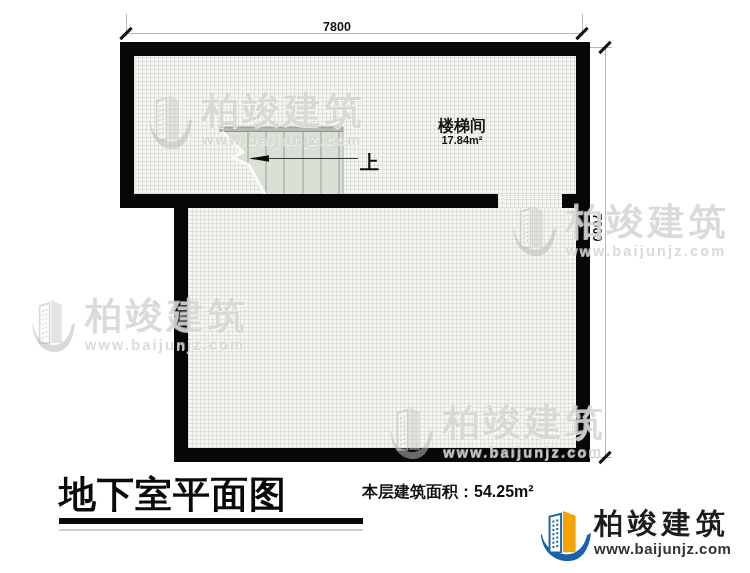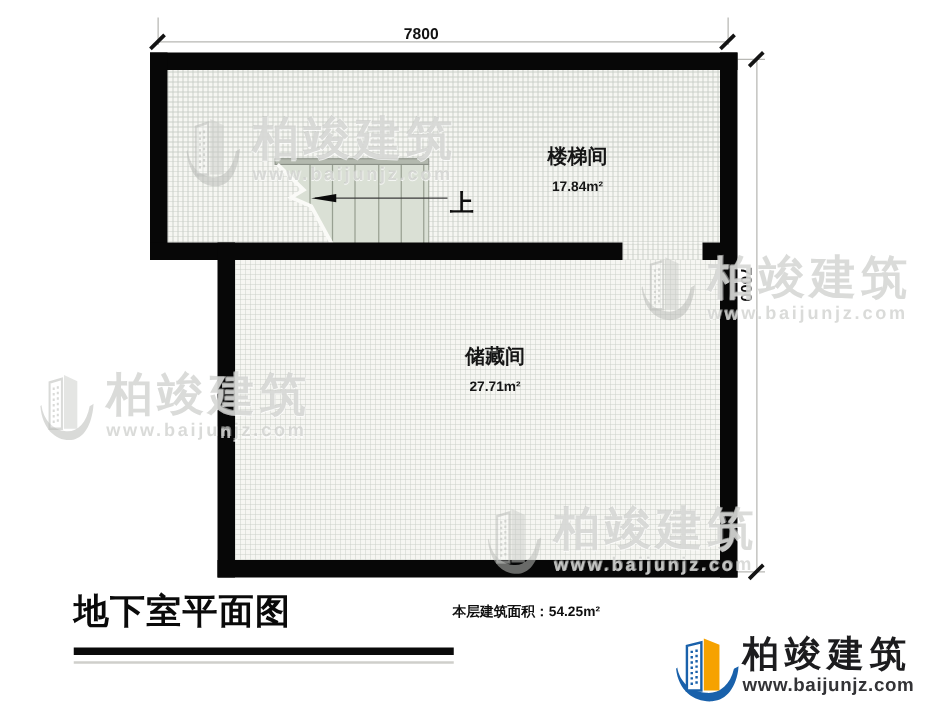--- a/index.html
+++ b/index.html
@@ -13,34 +13,34 @@
       repeating-linear-gradient(90deg,rgba(199,204,197,.45) 0,rgba(199,204,197,.45) 1px,transparent 1px,transparent 4px);}
 
   .wall{position:absolute;background:#070707;z-index:10;}
 
   .stair-svg{position:absolute;left:216px;top:124px;z-index:5;}
 
   .up-label{position:absolute;left:360px;top:150px;z-index:12;font-size:19px;font-weight:bold;color:#0d0d0d;}
 
   .room-label{position:absolute;z-index:12;text-align:center;color:#161616;line-height:1.05;}
   .room-label .rname{font-size:16px;font-weight:bold;}
-  .room-label .rarea{font-size:11px;font-weight:bold;margin-top:10px;}
+  .room-label .rarea{font-size:11px;font-weight:bold;margin-top:0;}
 
   
   .dimline{position:absolute;background:#b8b8b4;z-index:8;}
   .tick{position:absolute;width:16px;height:3px;background:#141414;transform:rotate(-45deg);z-index:9;}
   .dimtext{position:absolute;z-index:9;font-size:12.5px;font-weight:bold;color:#111;text-align:center;}
   .dimtext.vert{transform:rotate(90deg);}
 
   
-  .main-title{position:absolute;left:59px;top:470px;font-size:28px;font-weight:bold;color:#0a0a0a;letter-spacing:1px;z-index:20;}
+  .main-title{position:absolute;left:59px;top:470px;font-size:37px;font-weight:bold;color:#0a0a0a;letter-spacing:1px;z-index:20;}
   .scale-text{position:absolute;left:296px;top:486px;font-size:25px;color:#141414;z-index:20;}
   .rule-thick{position:absolute;left:59px;top:518px;width:304px;height:6px;background:#0a0a0a;z-index:20;}
   .rule-thin{position:absolute;left:59px;top:529px;width:304px;height:2px;background:#cfcfcb;z-index:20;}
-  .stat-line{position:absolute;font-size:11px;font-weight:bold;color:#0f0f0f;z-index:20;}
+  .stat-line{position:absolute;font-size:16px;font-weight:bold;color:#0f0f0f;z-index:20;}
 
   
   .logo-icon{position:absolute;left:537px;top:508px;z-index:20;
     --c1:#1961ab;--c2:#f6a200;--cw:#ffffff;}
   .logo-name{position:absolute;left:594px;top:504px;font-size:29px;font-weight:bold;letter-spacing:5px;color:#1c1c1e;z-index:20;white-space:nowrap;}
   .logo-site{position:absolute;left:594px;top:540px;font-size:15px;font-weight:bold;letter-spacing:0.5px;color:#333336;z-index:20;white-space:nowrap;}
 
   
   .watermark{position:absolute;display:flex;align-items:flex-start;gap:10px;z-index:30;pointer-events:none;
     color:rgba(188,190,186,.55);text-shadow:0 1px 0 rgba(255,255,255,.7),1px 0 0 rgba(255,255,255,.4);}
@@ -83,24 +83,20 @@
     <rect x="4" y="3" width="123" height="4.5" fill="#b3b9ae" stroke="#878d83" stroke-width="0.8"></rect>
     <polyline points="6,7.5 27,28 17,34 33,41 50,72" fill="none" stroke="#fafaf7" stroke-width="3"></polyline>
     <line x1="36" y1="34.5" x2="142" y2="34.5" stroke="#3a3a3a" stroke-width="1"></line>
     <polygon points="33,34.5 53,31.2 53,37.8" fill="#0a0a0a"></polygon>
   </svg>
   <div class="up-label">上</div>
 
   <div class="room-label" style="left:412px;top:118px;width:100px">
     <div class="rname">楼梯间</div>
     <div class="rarea">17.84m²</div>
-  </div>
-  <div class="room-label" style="left:346px;top:278px;width:100px">
-    <div class="rname">储藏间</div>
-    <div class="rarea">27.71m²</div>
   </div>
 
   <div class="dimline" style="left:126px;top:14px;width:1px;height:22px"></div>
   <div class="dimline" style="left:582px;top:14px;width:1px;height:22px"></div>
   <div class="dimline" style="left:126px;top:33px;width:456px;height:1px"></div>
   <div class="tick" style="left:118px;top:32px"></div>
   <div class="tick" style="left:574px;top:32px"></div>
   <div class="dimtext" style="left:306px;top:20px;width:62px">7800</div>
 
   <div class="dimline" style="left:590px;top:47px;width:22px;height:1px"></div>

